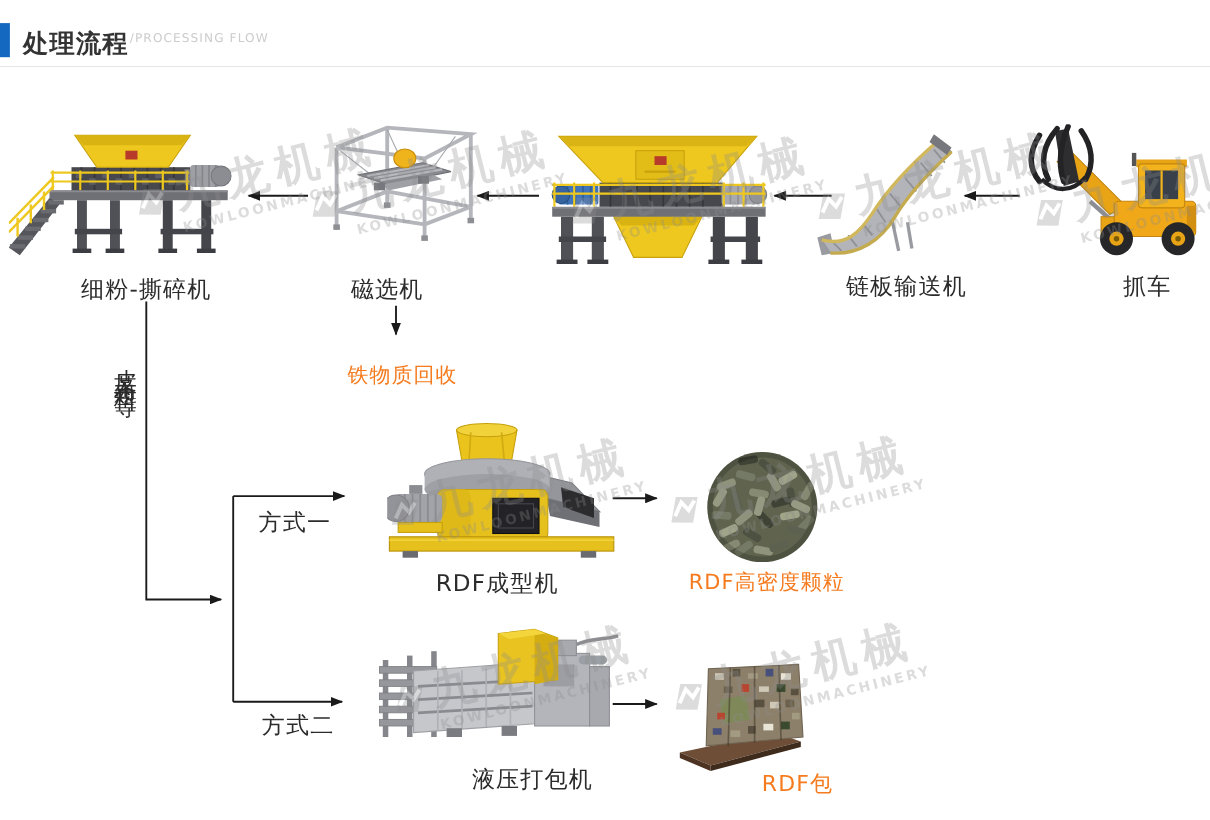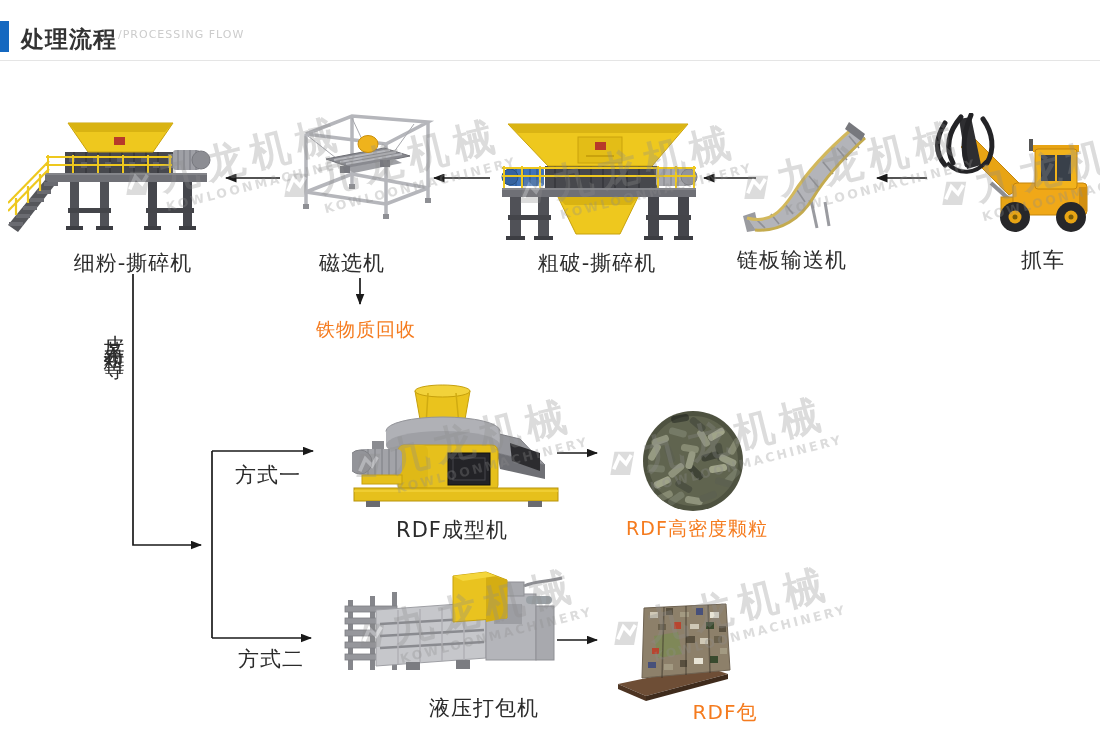--- a/index.html
+++ b/index.html
@@ -517,24 +517,23 @@
         <path d="M8,18 L15,9 L19,16 L25,10" stroke="#fff" stroke-width="3" fill="none"></path>
       </svg>
     <div>
         <div class="wm-cn">九龙机械</div>
         <div class="wm-en">KOWLOONMACHINERY</div>
       </div>
   </div>
 
   <div class="lbl" style="left:133px;top:249px;">细粉-撕碎机</div>
   <div class="lbl" style="left:352px;top:249px;">磁选机</div>
-  <div class="lbl" style="left:597px;top:249px;">粗破-撕碎机</div>
-  <div class="lbl" style="left:792px;top:246px;text-align:center;">链板输送机</div>
+  <div class="lbl" style="left:824px;top:246px;text-align:center;">链板输送机</div>
   <div class="lbl" style="left:1043px;top:246px;">抓车</div>
-  <div class="lbl orange" style="left:366px;top:317px;">铁物质回收</div>
+  <div class="lbl orange" style="left:366px;top:328px;">铁物质回收</div>
   <div class="vlabel" style="left:100px;top:318px;">皮革布料等</div>
   <div class="lbl" style="left:268px;top:421px;margin-top:40px;">方式一</div>
   <div class="lbl" style="left:271px;top:645px;">方式二</div>
   <div class="lbl" style="left:452px;top:516px;">RDF成型机</div>
   <div class="lbl orange" style="left:697px;top:516px;">RDF高密度颗粒</div>
   <div class="lbl" style="left:484px;top:694px;text-align:right;">液压打包机</div>
   <div class="lbl orange" style="left:693px;top:699px;font-size:20px;margin-left:32px;">RDF包</div>
 
 </div>
 

